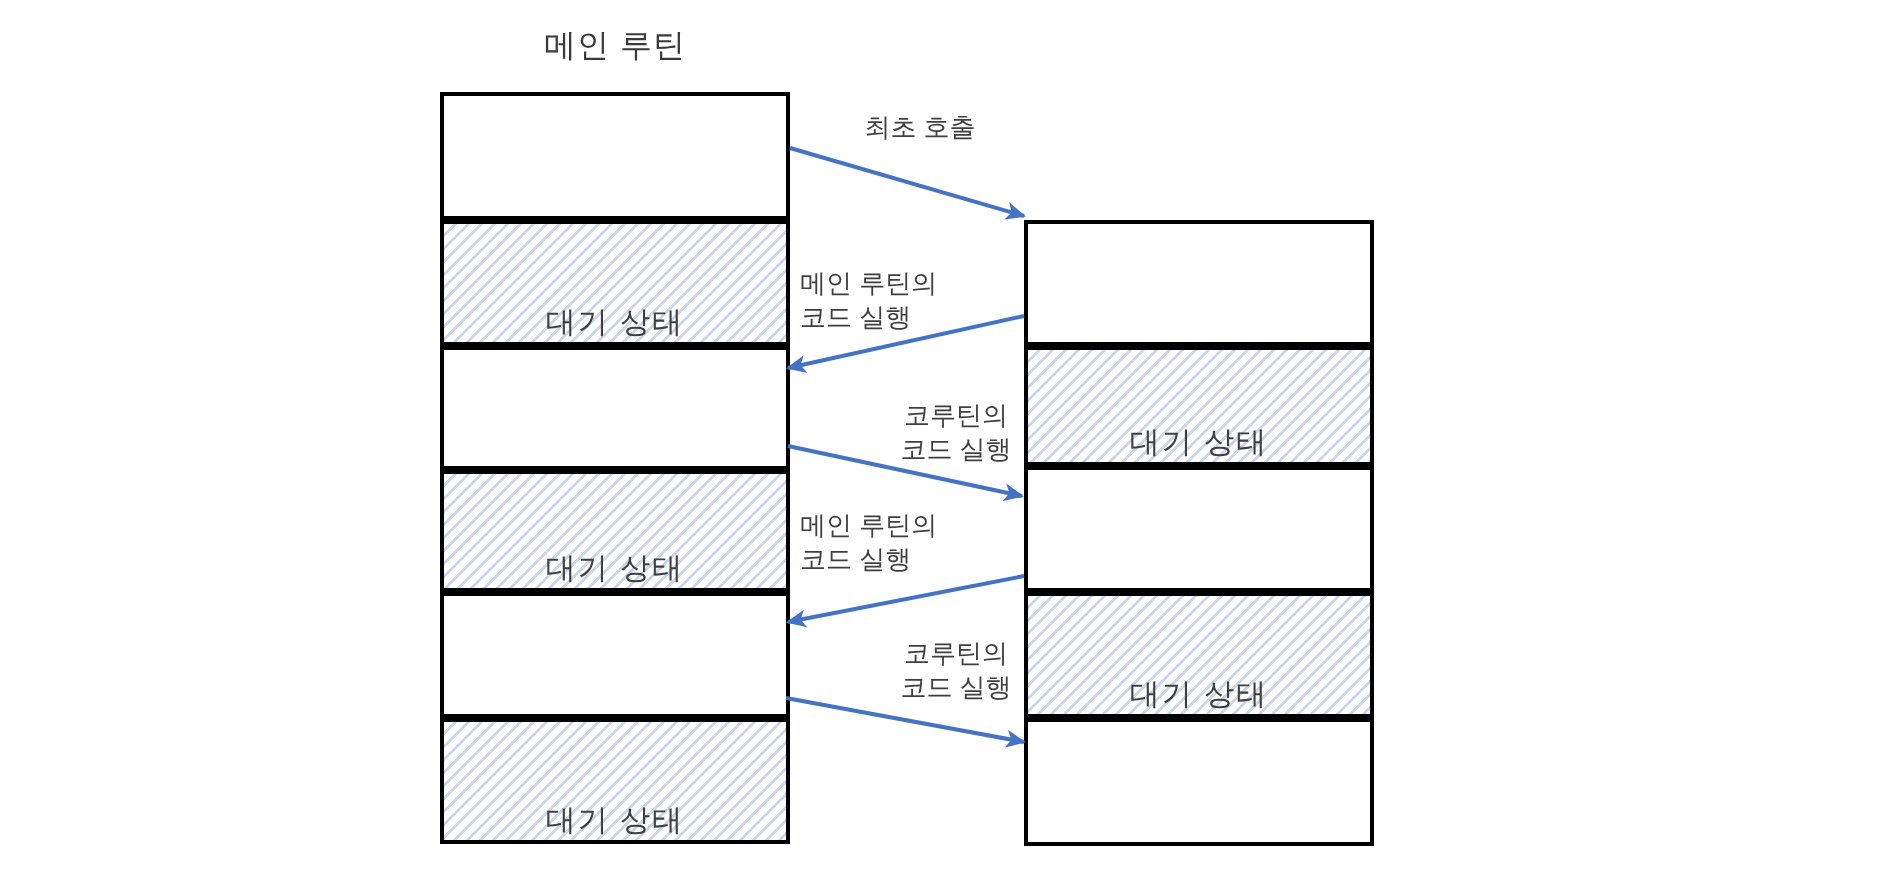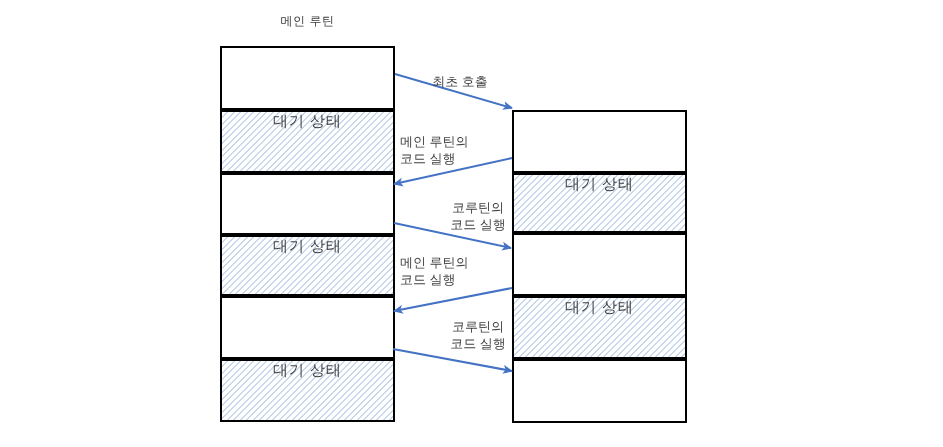--- a/index.html
+++ b/index.html
@@ -11,31 +11,31 @@
   .canvas {
     position: relative;
     width: 943px;
     height: 447px;
     background: #ffffff;
     overflow: hidden;
   }
   .col-title {
     position: absolute;
     text-align: center;
-    font-size: 12px;
+    font-size: 16px;
     color: #3a3a3a;
     letter-spacing: 0.5px;
   }
   .cell {
     position: absolute;
     box-sizing: border-box;
     border: 2px solid #000000;
     background: #ffffff;
     display: flex;
-    align-items: flex-start;
+    align-items: flex-end;
     justify-content: center;
   }
   .cell.waiting {
     background: repeating-linear-gradient(
       135deg,
       #ffffff 0px,
       #ffffff 3.2px,
       #c9d8ec 3.2px,
       #c9d8ec 4.6px
     );
@@ -109,21 +109,21 @@
         <path d="M0,0 L10,4.5 L0,9 L2.6,4.5 Z" fill="#4472C4"></path>
       </marker>
     </defs>
     <line x1="395" y1="74" x2="512" y2="108" stroke="#4472C4" stroke-width="2" marker-end="url(#arrowhead)"></line>
     <line x1="512" y1="158" x2="394" y2="184" stroke="#4472C4" stroke-width="2" marker-end="url(#arrowhead)"></line>
     <line x1="394" y1="223" x2="511" y2="248" stroke="#4472C4" stroke-width="2" marker-end="url(#arrowhead)"></line>
     <line x1="512" y1="288" x2="394" y2="311" stroke="#4472C4" stroke-width="2" marker-end="url(#arrowhead)"></line>
     <line x1="393" y1="349" x2="512" y2="371" stroke="#4472C4" stroke-width="2" marker-end="url(#arrowhead)"></line>
   </svg>
 
-  <div class="arrow-label centered" style="left:420px; top:55px; width:80px;margin-top:18px;">
+  <div class="arrow-label centered" style="left:420px; top:55px; width:80px;">
     <span>최초 호출</span>
   </div>
   <div class="arrow-label" style="left:400px; top:133px;">
     <span>메인 루틴의</span>
     <span>코드 실행</span>
   </div>
   <div class="arrow-label centered" style="left:444px; top:199px; width:68px;">
     <span>코루틴의</span>
     <span>코드 실행</span>
   </div>

